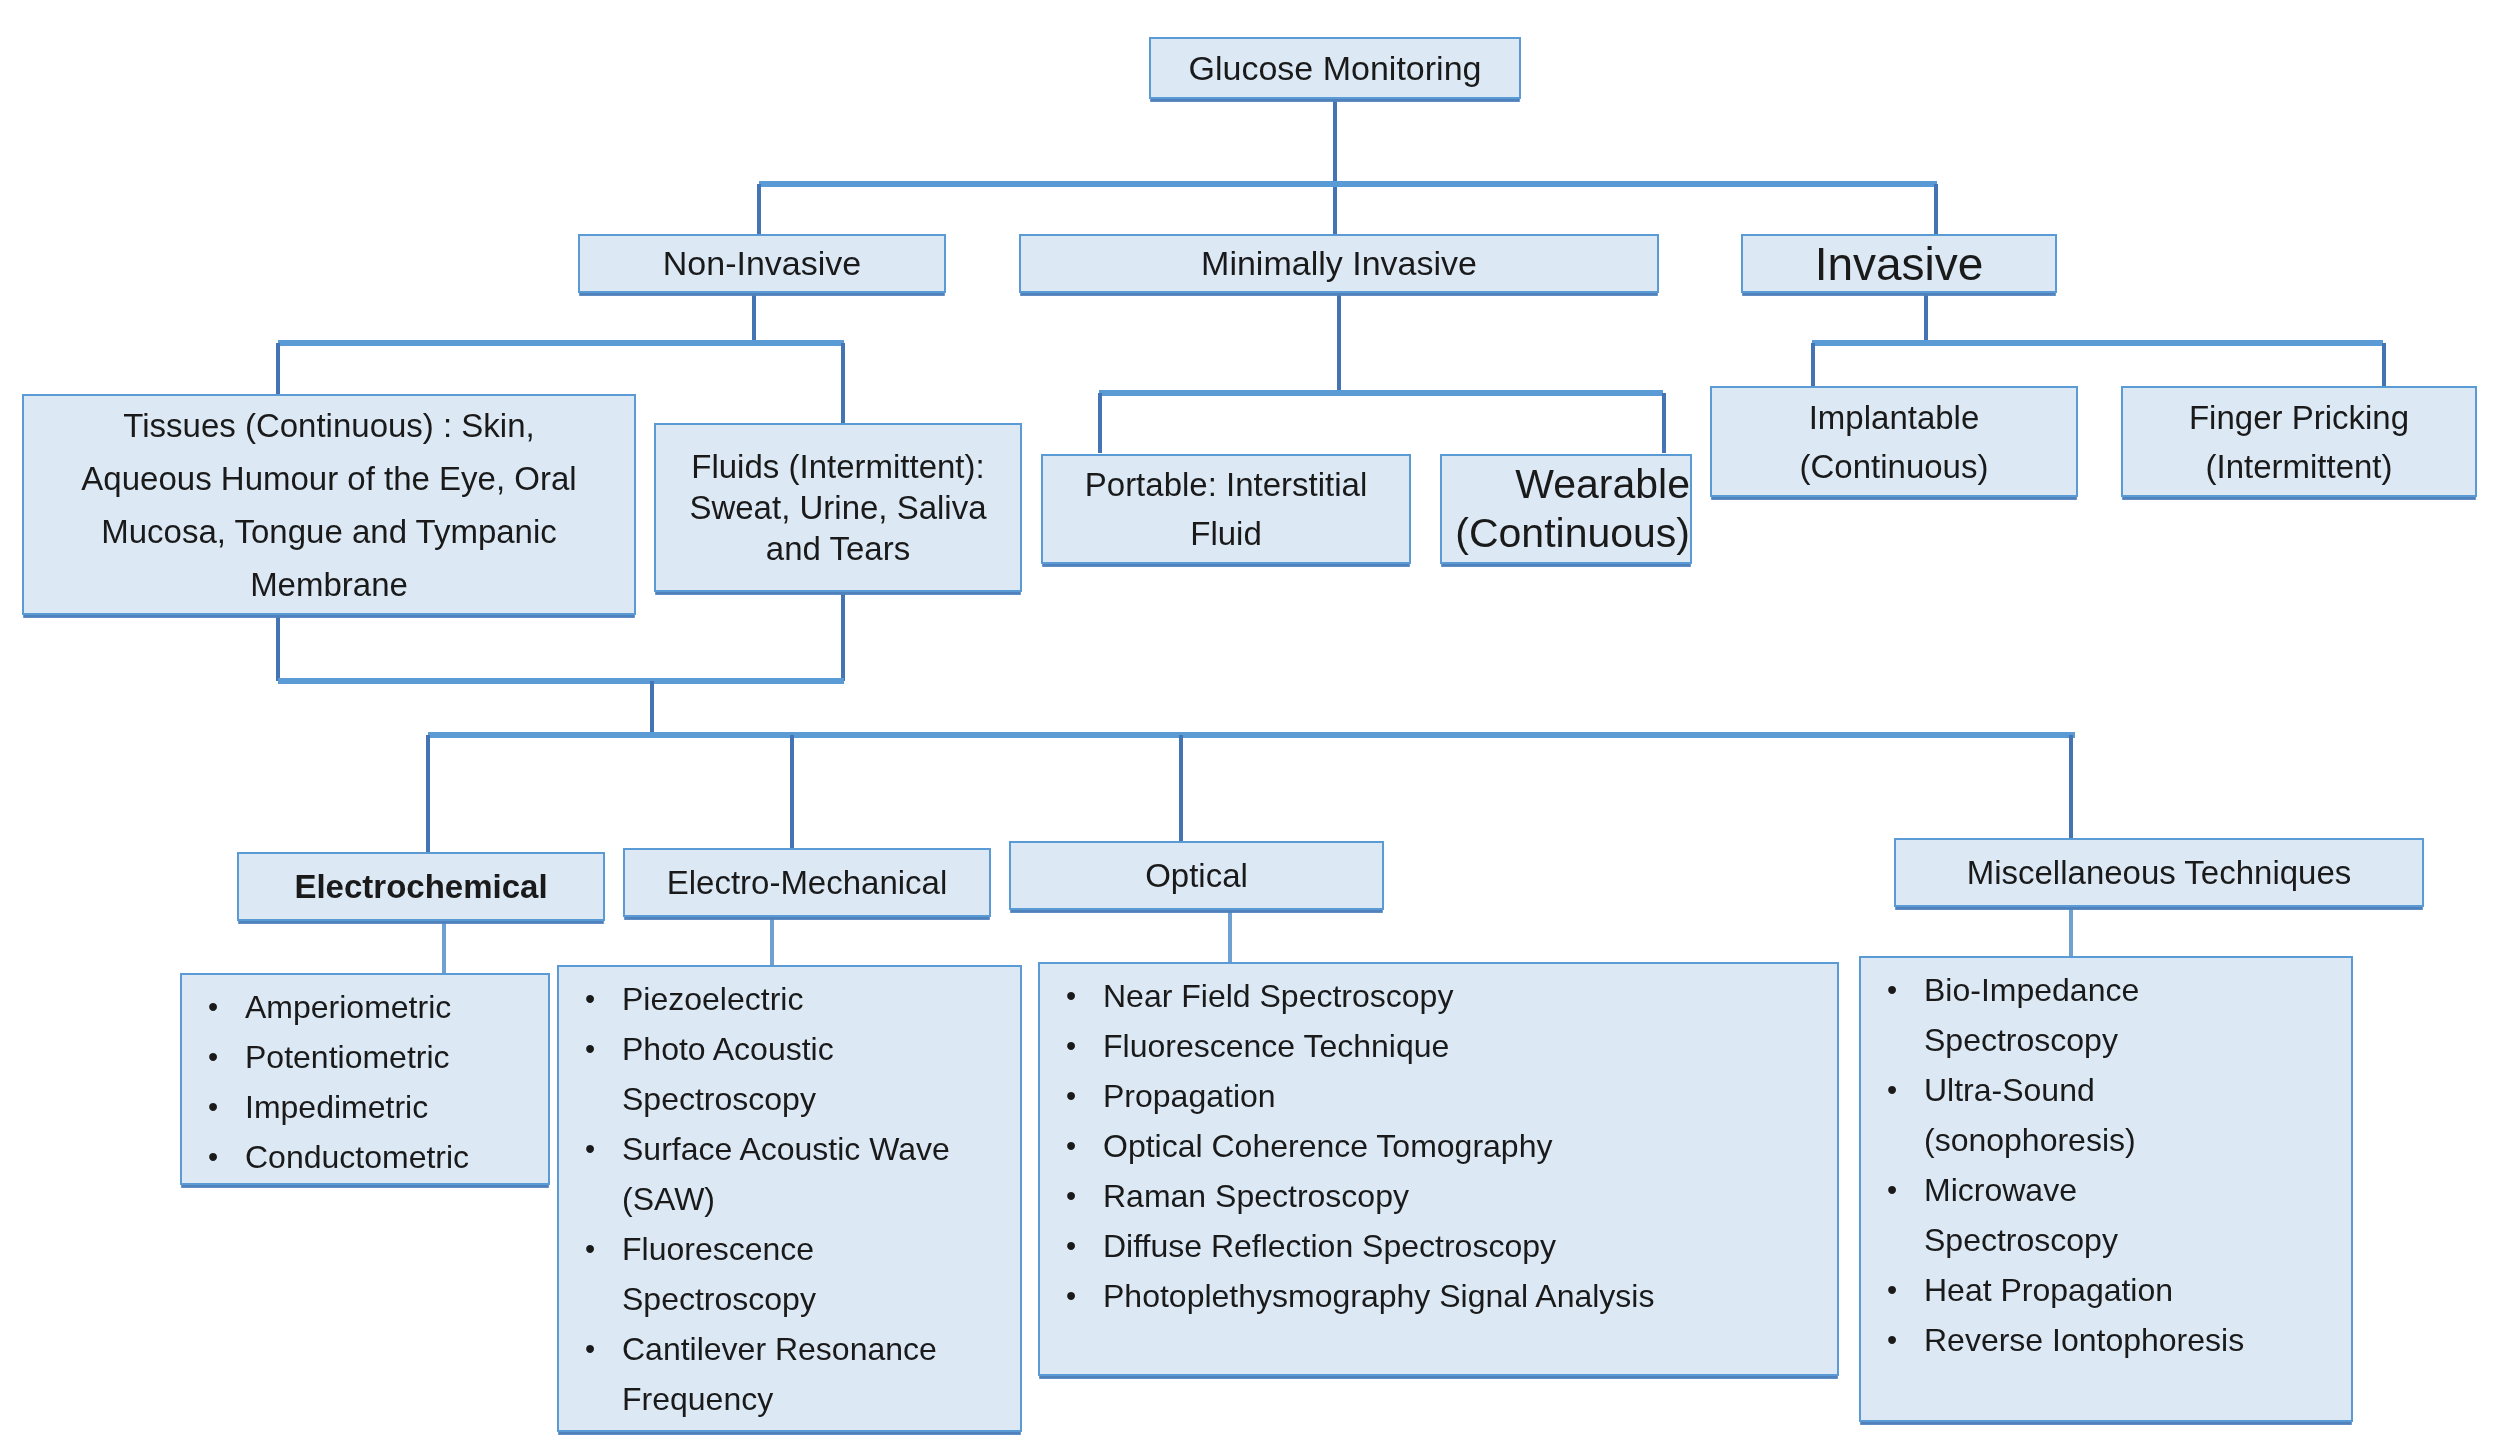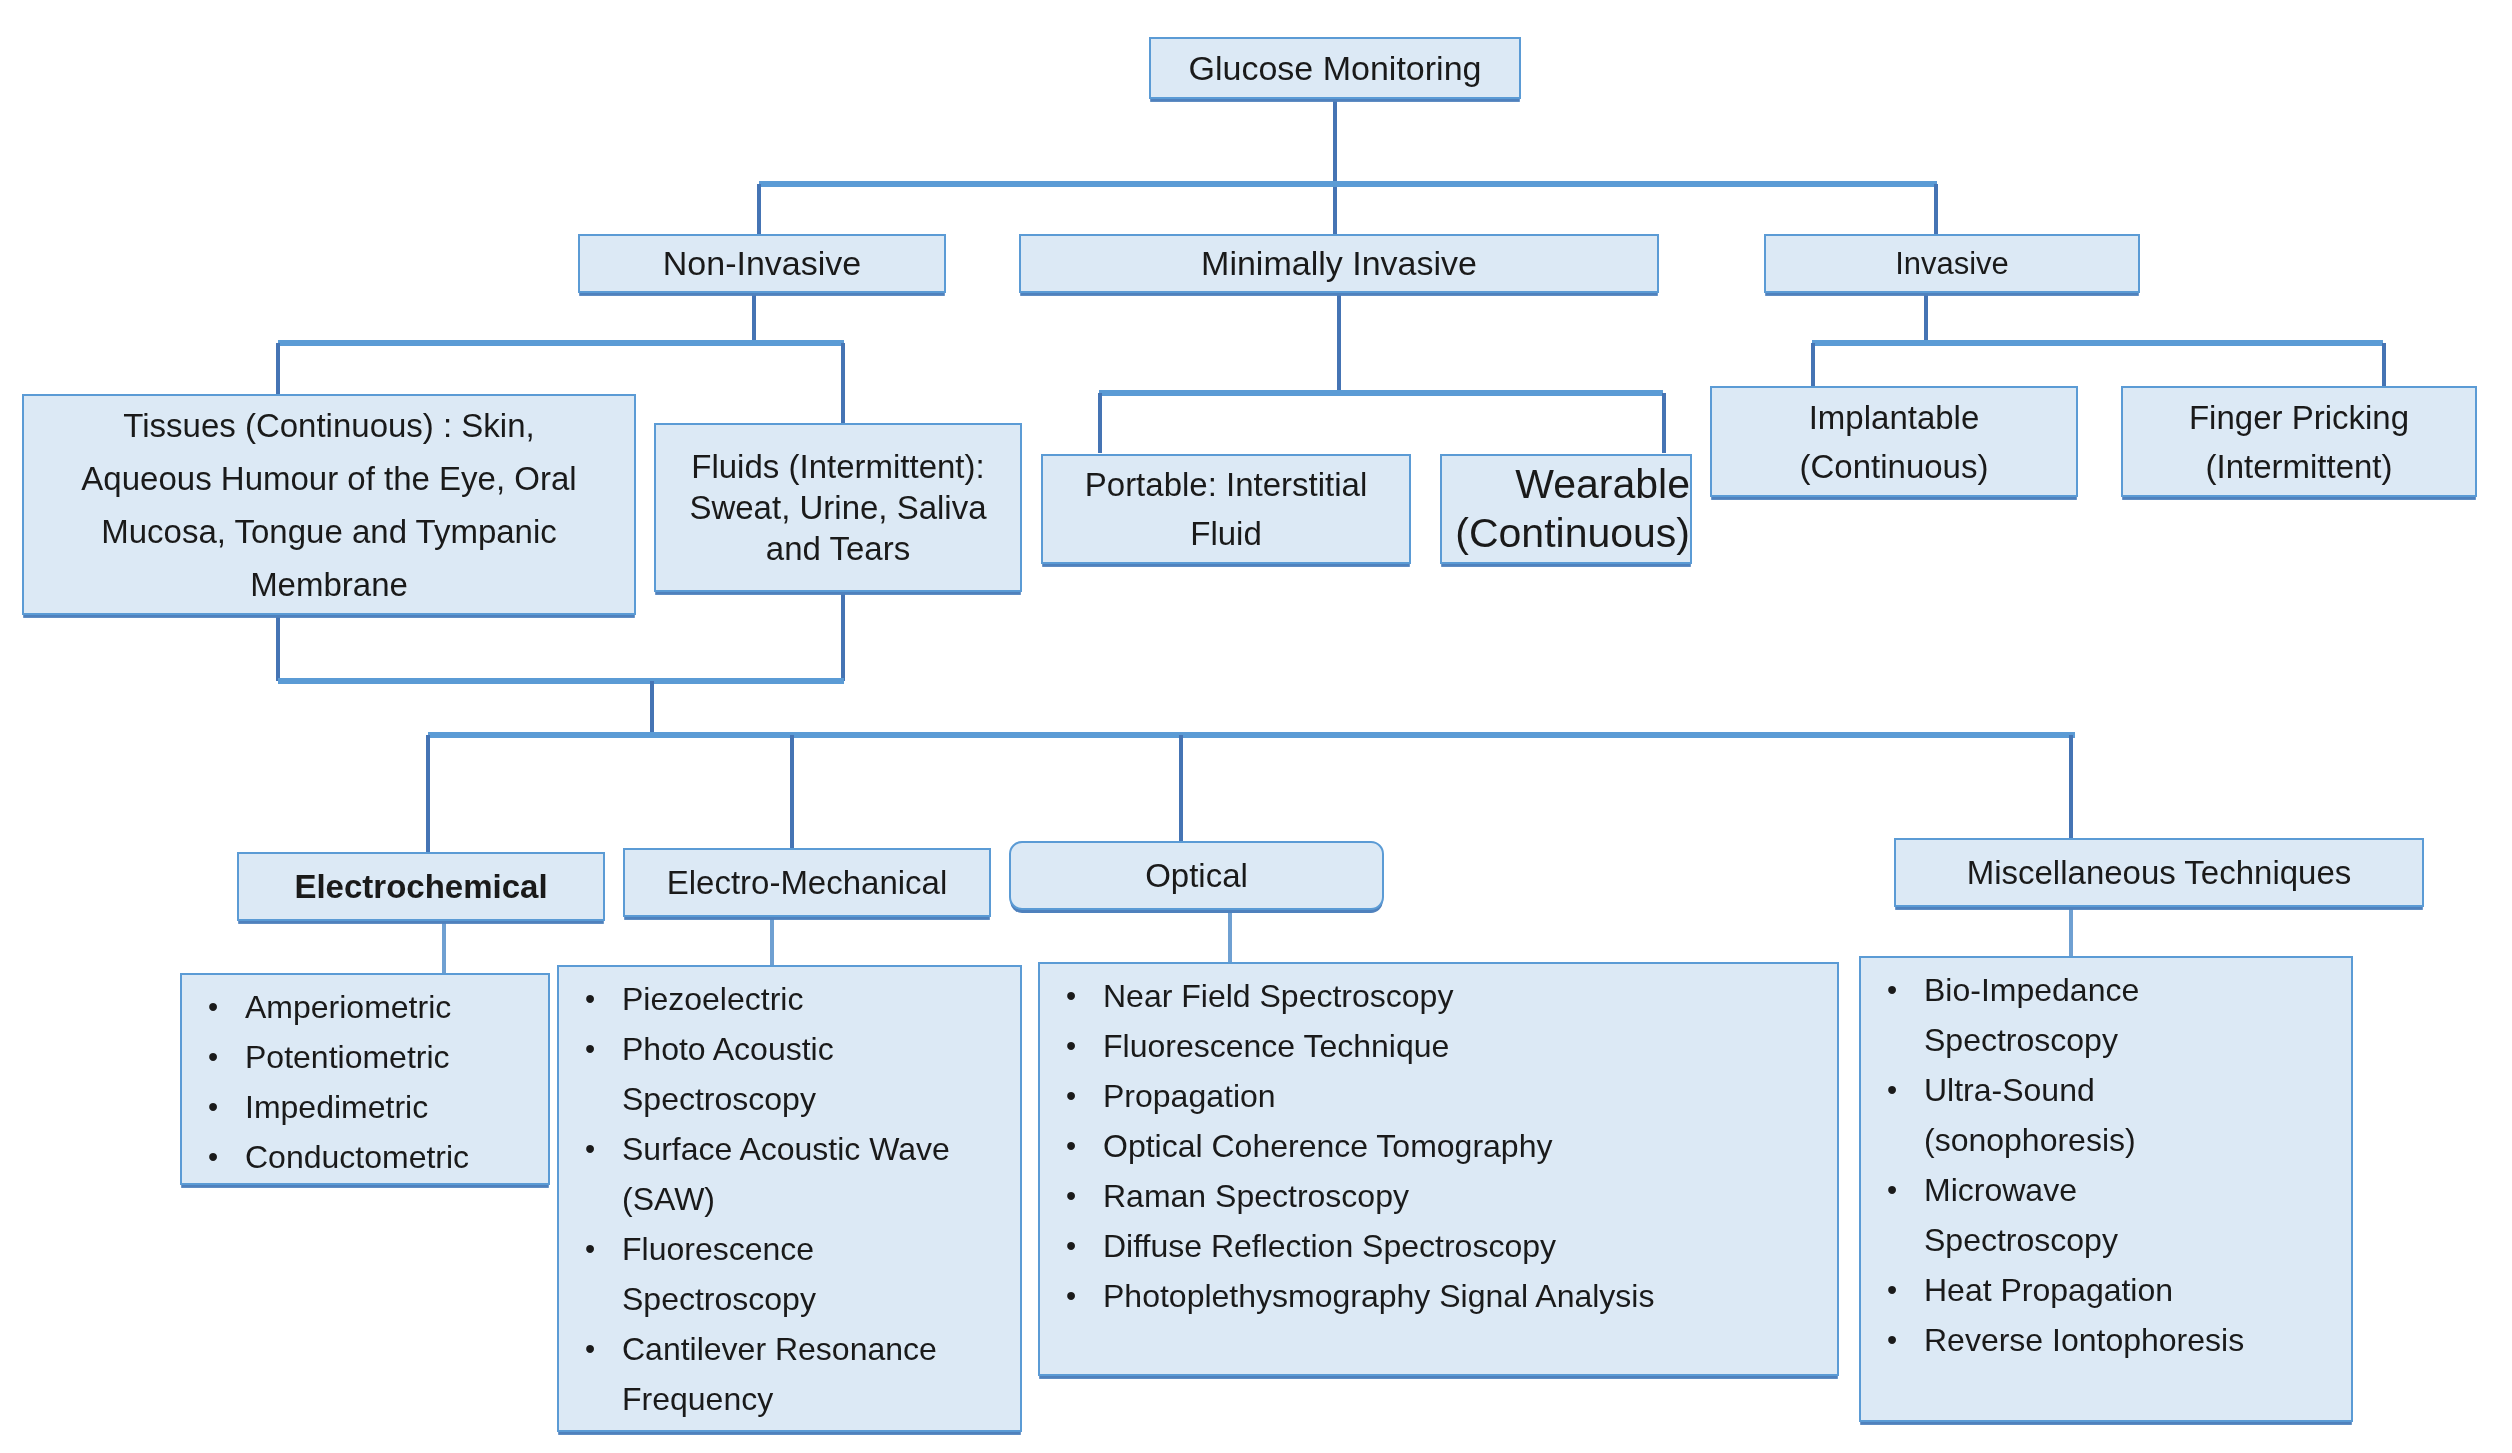--- a/index.html
+++ b/index.html
@@ -105,21 +105,21 @@
   <div class="node" style="left:1149px;top:37px;width:372px;height:62px;font-size:34px;">
     <span class="node-label">Glucose Monitoring</span>
   </div>
 
   <div class="node" style="left:578px;top:234px;width:368px;height:59px;font-size:34px;">
     <span class="node-label">Non-Invasive</span>
   </div>
   <div class="node" style="left:1019px;top:234px;width:640px;height:59px;font-size:34px;">
     <span class="node-label">Minimally Invasive</span>
   </div>
-  <div class="node" style="left:1741px;top:234px;width:376px;height:59px;font-size:31px;margin-left:23px;">
+  <div class="node" style="left:1741px;top:234px;width:316px;height:59px;font-size:46px;">
     <span class="node-label">Invasive</span>
   </div>
 
   <div class="node" style="left:22px;top:394px;width:614px;height:221px;font-size:33px;line-height:53px;">
     <span class="node-label">Tissues (Continuous) : Skin,
 Aqueous Humour of the Eye, Oral
 Mucosa, Tongue and Tympanic
 Membrane</span>
   </div>
   <div class="node" style="left:654px;top:423px;width:368px;height:169px;font-size:33px;line-height:41px;">
@@ -143,21 +143,21 @@
     <span class="node-label">Finger Pricking
 (Intermittent)</span>
   </div>
 
   <div class="node" style="left:237px;top:852px;width:368px;height:69px;font-size:33px;font-weight:bold;">
     <span class="node-label">Electrochemical</span>
   </div>
   <div class="node" style="left:623px;top:848px;width:368px;height:69px;font-size:33px;">
     <span class="node-label">Electro-Mechanical</span>
   </div>
-  <div class="node" style="left:1009px;top:841px;width:375px;height:69px;font-size:33px;border-radius:13px;">
+  <div class="node" style="left:1009px;top:841px;width:375px;height:69px;font-size:33px;">
     <span class="node-label">Optical</span>
   </div>
   <div class="node" style="left:1894px;top:838px;width:530px;height:69px;font-size:33px;text-align:center;">
     <span class="node-label">Miscellaneous Techniques</span>
   </div>
 
   <div class="listbox" style="left:180px;top:973px;width:370px;height:212px;">
       <div class="bullet-row">
         <span class="bullet">•</span>
         <span class="bullet-text">Amperiometric</span>

